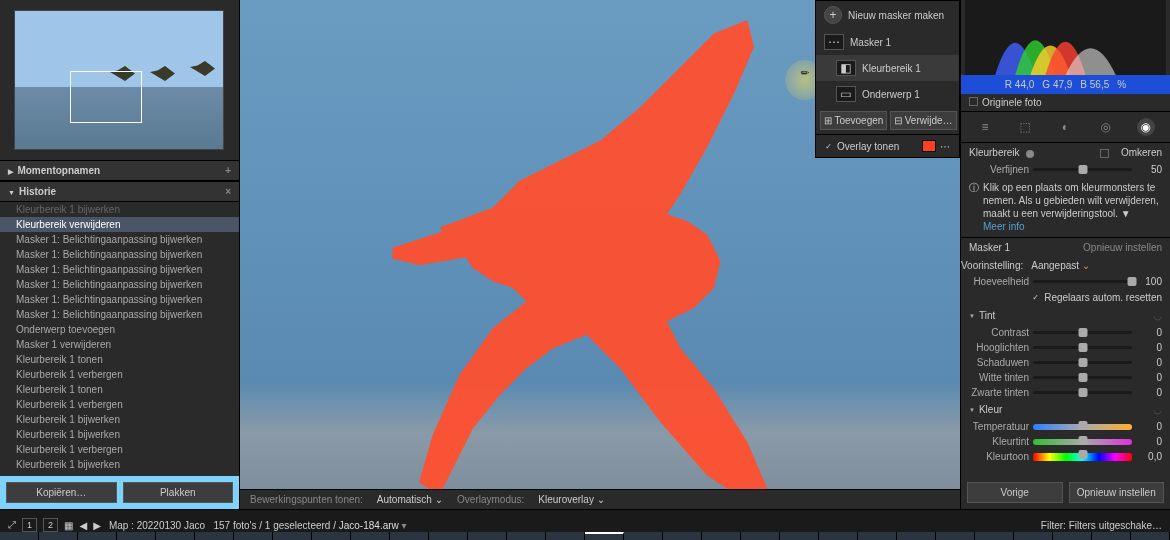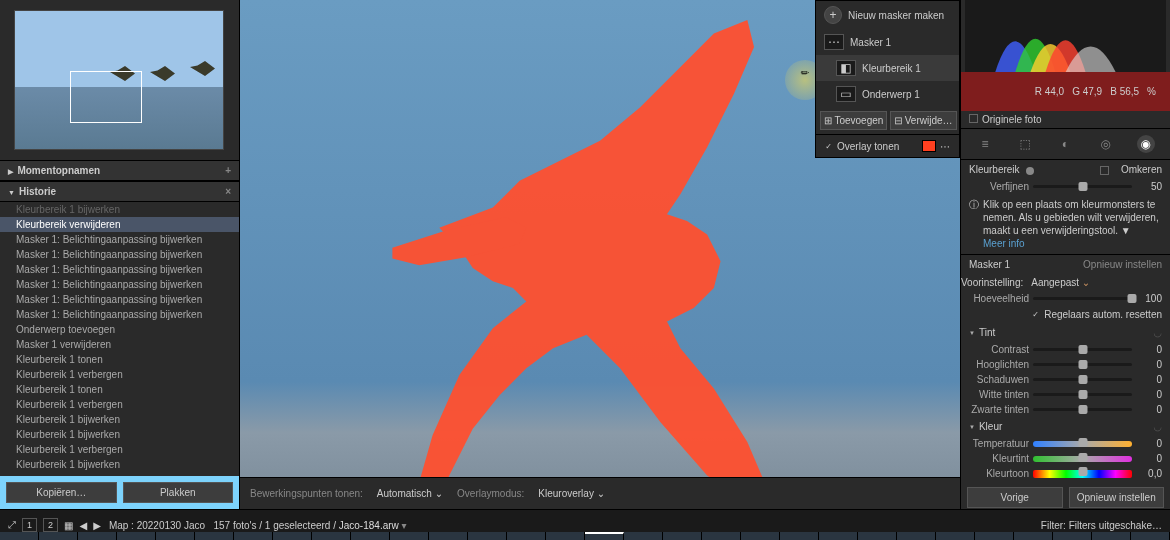--- a/index.html
+++ b/index.html
@@ -28,27 +28,27 @@
 .mask-row{display:flex;align-items:center;padding:5px 8px;gap:6px;font-size:9px;cursor:pointer}
 .mask-icon{width:20px;height:16px;background:#1a1a1a;border:1px solid #555;display:flex;align-items:center;justify-content:center;font-size:12px}
 .mask-icon.round{border-radius:50%;width:18px;height:18px;background:#444}
 .mask-sub{padding-left:20px;font-size:9px}
 .mask-selected{background:#3a3a3a}
 .mask-buttons{display:flex;gap:3px;padding:4px}
 .mask-btn{flex:1;background:#3d3d3d;border:1px solid #555;padding:3px;font-size:9px;text-align:center;display:flex;align-items:center;justify-content:center;gap:2px;cursor:pointer}
 .overlay-row{display:flex;align-items:center;padding:5px 8px;gap:4px;font-size:9px;border-top:1px solid #000}
 .swatch{width:14px;height:12px;background:#ff4020;border:1px solid #000}
 .dots{letter-spacing:1px}
-.center-toolbar{position:absolute;bottom:0;left:0;right:0;height:32px;background:#2a2a2a;border-top:1px solid #000;display:flex;align-items:center;padding:0 10px;gap:14px;font-size:10px}
+.center-toolbar{position:absolute;bottom:0;left:0;right:0;height:20px;background:#2a2a2a;border-top:1px solid #000;display:flex;align-items:center;padding:0 10px;gap:14px;font-size:10px}
 .tb-label{color:#888}
 .tb-val{color:#ccc}
 .right-panel{width:210px;background:#2a2a2a;display:flex;flex-direction:column;border-left:1px solid #000}
 .histogram{height:75px;background:#1a1a1a;position:relative;margin:0 4px}
 .histo-svg{width:100%;height:100%}
-.rgb-readout{display:flex;justify-content:flex-end;gap:8px;padding:14px;font-size:9px;background:#7f1d1d}
+.rgb-readout{display:flex;justify-content:center;gap:8px;padding:4px;font-size:9px;background:#1d4ed8}
 .orig-row{display:flex;align-items:flex-start;gap:4px;padding:3px 8px;font-size:9px;border-bottom:1px solid #000}
 .check-sm{width:9px;height:9px;border:1px solid #666}
 .tool-icons{display:flex;justify-content:space-around;padding:6px 4px;border-bottom:1px solid #000}
 .tool-icon{width:18px;height:18px;border-radius:50%;display:flex;align-items:center;justify-content:center;color:#888;cursor:pointer;font-size:12px}
 .tool-icon.active{background:#444;color:#fff}
 .kb-row{display:flex;align-items:center;justify-content:space-between;padding:4px 8px;font-size:9px}
 .amt-dot{width:8px;height:8px;border-radius:50%;background:#888}
 .slider-row{display:flex;align-items:center;padding:2px 8px;gap:4px;font-size:9px}
 .slider-label{width:60px;text-align:right;color:#aaa}
 .slider-track{flex:1;height:3px;background:#1a1a1a;position:relative;border-radius:2px}

